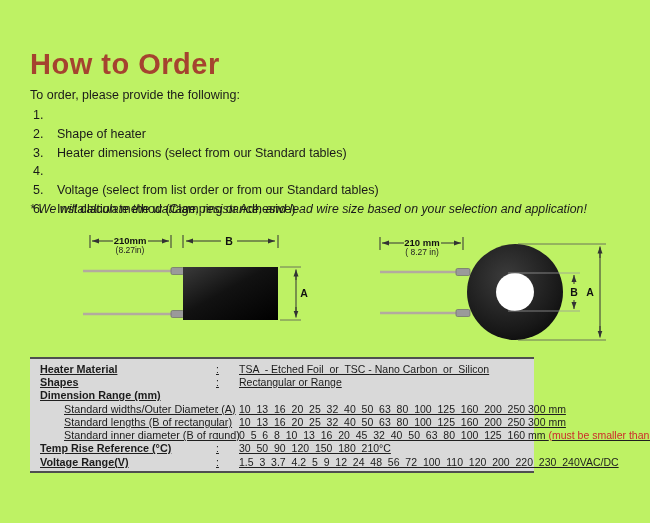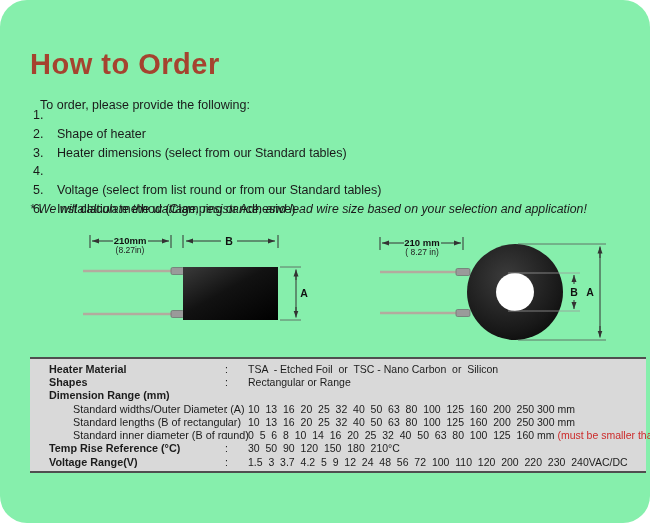--- a/index.html
+++ b/index.html
@@ -1,46 +1,46 @@
 <!DOCTYPE html>
 <html><head>
 <meta charset="utf-8">
 <style>
   html,body{margin:0;padding:0;background:#ffffff;}
   .page{
-    position:relative;width:650px;height:523px;background:#86efac;overflow:hidden;
-    font-family:"Liberation Sans",sans-serif;color:#1f1f1f;border-radius:27px;
+    position:relative;width:650px;height:523px;background:#bef264;overflow:hidden;
+    font-family:"Liberation Sans",sans-serif;color:#1f1f1f;
   }
   .title{
     position:absolute;left:30px;top:48px;margin:0;
     font-size:29px;font-weight:700;color:#a5432f;letter-spacing:.5px;
   }
-  .intro{position:absolute;left:30px;top:88px;margin:10px;font-size:12.5px;color:#1a1a1a;}
+  .intro{position:absolute;left:30px;top:88px;margin:0;font-size:12.5px;color:#1a1a1a;}
   .steps{position:absolute;left:30px;top:106px;width:590px;}
   .step{display:flex;height:18.7px;align-items:center;font-size:12.5px;color:#1a1a1a;}
   .step .num{width:27px;flex:0 0 27px;text-indent:3px;}
   .step .txt{flex:1;}
   .note{position:absolute;left:30px;top:202px;margin:0;font-size:12.3px;font-style:italic;color:#1a1a1a;}
   .diagrams{position:absolute;left:0;top:228px;}
   .wire{stroke:#b3ab9e;stroke-width:2.4;}
   .ferrule{fill:#9a9a9a;stroke:#6b6b6b;stroke-width:.7;}
   .tick{stroke:#333;stroke-width:1;}
   .dim{stroke:#333;stroke-width:1;fill:none;}
   .thin{stroke:#555;stroke-width:.8;}
   .thin2{stroke:#999;stroke-width:.8;}
   .dimtxt{font-family:"Liberation Sans",sans-serif;font-size:9.5px;font-weight:700;fill:#111;text-anchor:middle;}
   .dimtxt2{font-family:"Liberation Sans",sans-serif;font-size:8.5px;fill:#222;text-anchor:middle;}
   .ab{font-family:"Liberation Sans",sans-serif;font-size:10.5px;font-weight:700;fill:#111;text-anchor:middle;}
   .spec-heading{
     position:absolute;left:30px;top:341px;font-size:11px;font-weight:700;color:#c03b2a;
   }
   .spec-table{
-    position:absolute;left:30px;top:357px;width:616px;background:#d9d9d9;
+    position:absolute;left:30px;top:357px;width:504px;background:#d9d9d9;
     border-top:2px solid #4f4f4f;border-bottom:2px solid #4f4f4f;
-    padding:3px 13px;box-sizing:border-box;
+    padding:3px 4px;box-sizing:border-box;text-decoration:underline;
   }
   .srow{display:flex;height:13.3px;align-items:center;}
   .slabel{flex:0 0 182px;width:182px;box-sizing:border-box;padding-left:6px;
           font-size:10.8px;white-space:pre;color:#1c1c1c;}
   .slabel.b{font-weight:700;}
   .slabel.ind{padding-left:30px;text-align:center;}
   .scolon{flex:0 0 23px;width:23px;font-size:10.5px;color:#1c1c1c;}
   .sval{font-size:10.5px;white-space:pre;color:#1c1c1c;}
   .sval.red{color:#cc2b2b;}
 </style>
@@ -62,21 +62,21 @@
       </div>
     <div class="step">
         <span class="num">3.</span>
         <span class="txt">Heater dimensions (select from our Standard tables)</span>
       </div>
     <div class="step">
         <span class="num">4.</span>
       </div>
     <div class="step">
         <span class="num">5.</span>
-        <span class="txt">Voltage (select from list round or from our Standard tables)</span>
+        <span class="txt">Voltage (select from list order or from our Standard tables)</span>
       </div>
     <div class="step">
         <span class="num">6.</span>
         <span class="txt">Installation method (Clamping or Adhesive)</span>
       </div>
   </div>
 
   <p class="note">* We will calculate the wattage, resistance, and lead wire size based on your selection and application!</p>
 
   <svg class="diagrams" width="650" height="125" viewBox="0 0 650 125">
@@ -177,21 +177,21 @@
       <span class="sval">10  13  16  20  25  32  40  50  63  80  100  125  160  200  250 300 mm</span>
     </div>
     <div class="srow">
       <span class="slabel ind">Standard lengths (B of rectangular)</span>
       <span class="scolon">:</span>
       <span class="sval">10  13  16  20  25  32  40  50  63  80  100  125  160  200  250 300 mm</span>
     </div>
     <div class="srow">
       <span class="slabel ind">Standard inner diameter (B of round)</span>
       <span class="scolon">:</span>
-      <span class="sval">0  5  6  8  10  14  16  20  25  32  40  50  63  80  100  125  160 mm </span>
+      <span class="sval">0  5  6  8  10  13  16  20  45  32  40  50  63  80  100  125  160 mm </span>
       <span class="sval red">(must be smaller than A)</span>
     </div>
     <div class="srow">
       <span class="slabel b">Temp Rise Reference (°C)</span>
       <span class="scolon">:</span>
       <span class="sval">30  50  90  120  150  180  210°C</span>
     </div>
     <div class="srow">
       <span class="slabel b">Voltage Range(V)</span>
       <span class="scolon">:</span>

